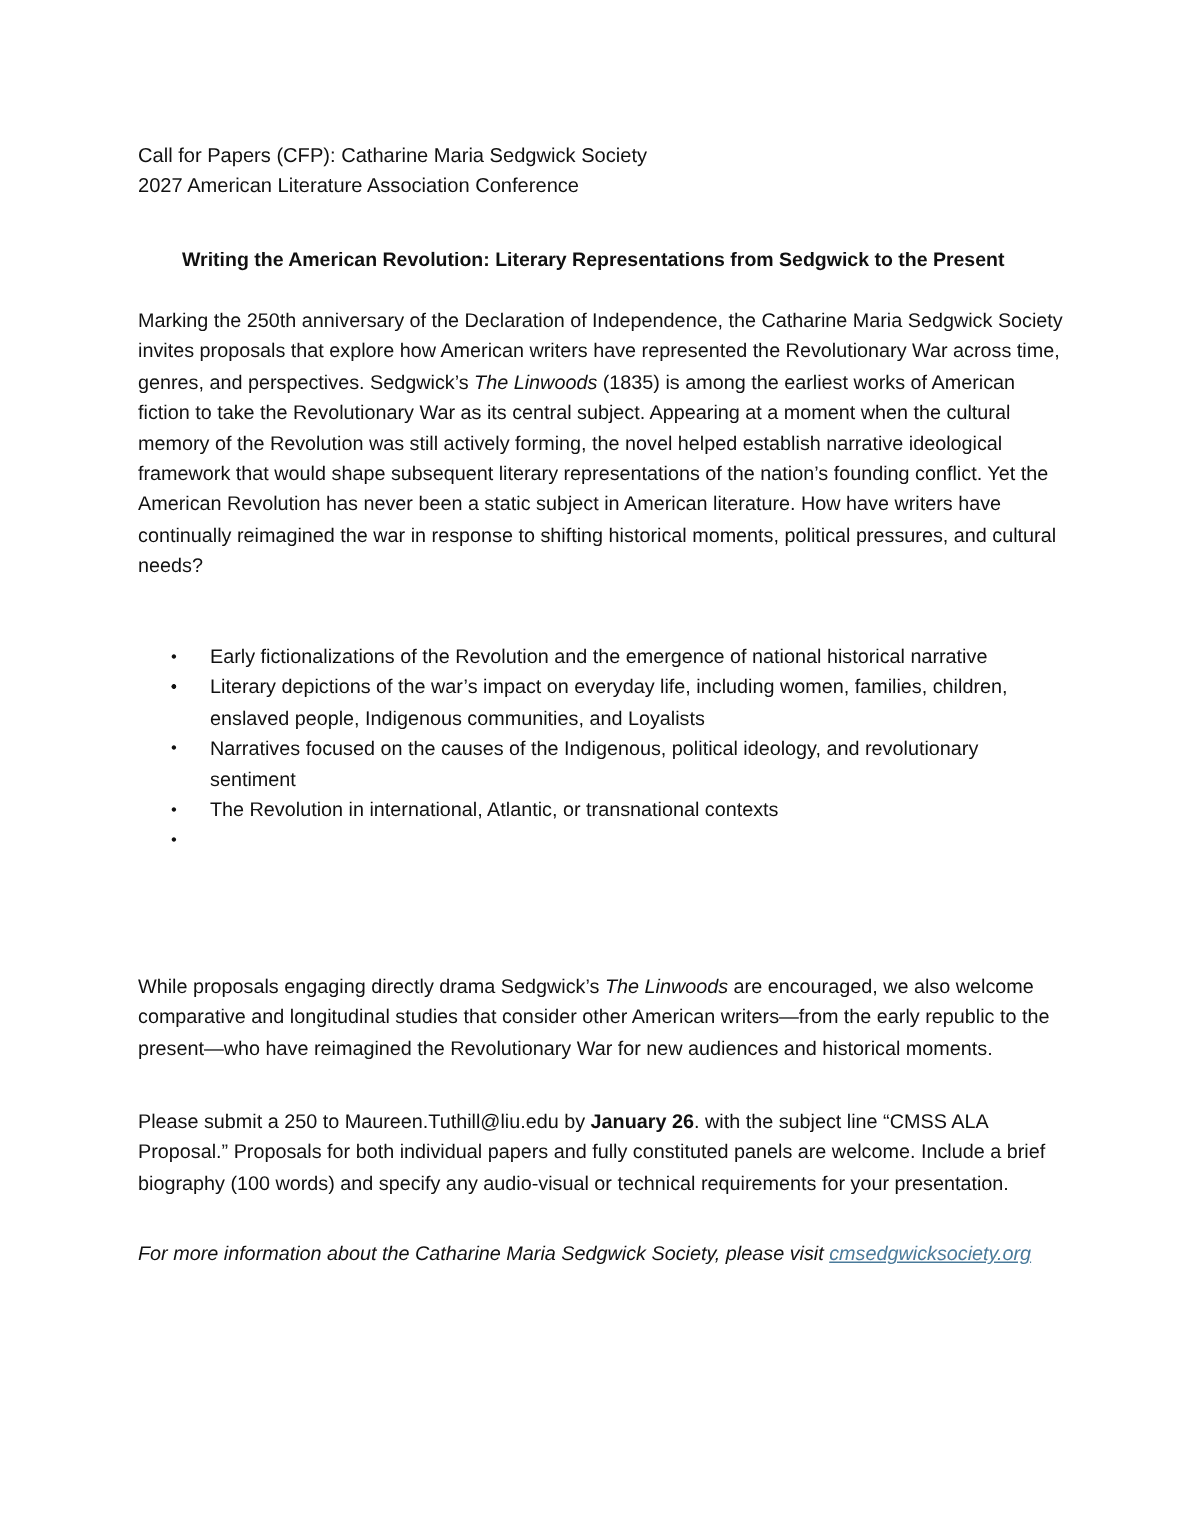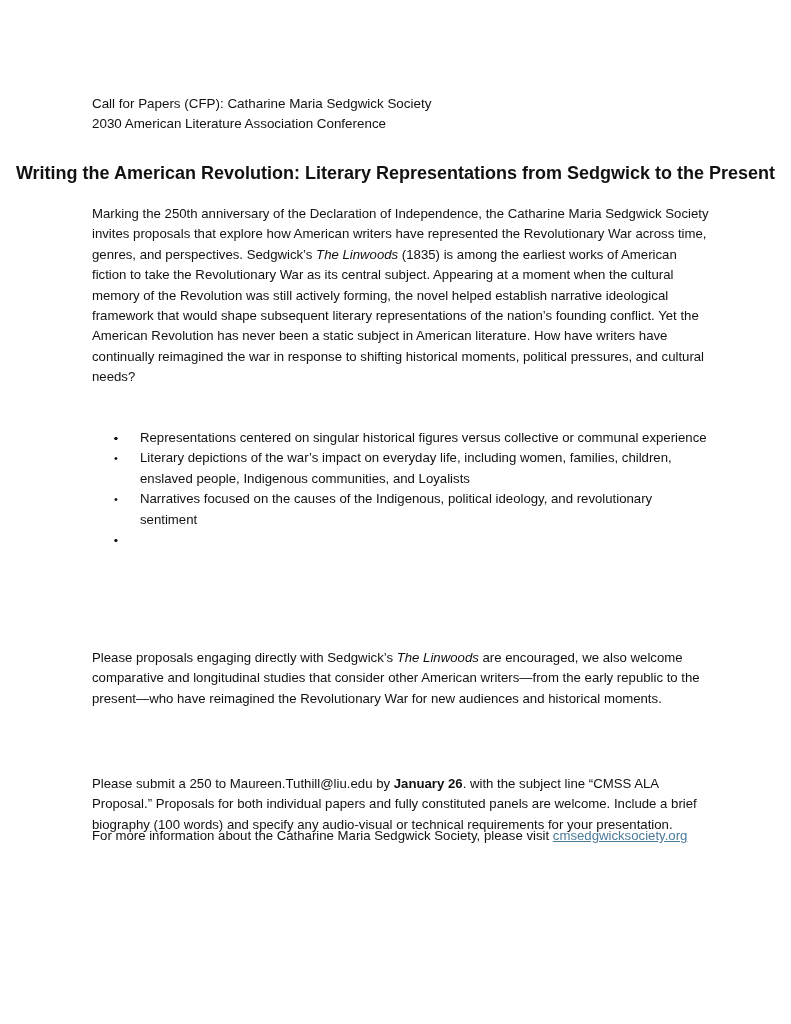--- a/index.html
+++ b/index.html
@@ -10,67 +10,67 @@
     color: #111111;
     font-size: 13.2px;
     line-height: 20.4px;
   }
   .header {
     position: absolute; left: 92px; top: 94px;
     font-weight: normal; font-size: 13.4px; line-height: 20px;
   }
   .subtitle {
     position: absolute; left: 0; width: 791px; top: 163px;
-    text-align: center; font-weight: bold; font-size: 18px;
+    text-align: center; font-weight: bold; font-size: 13px;
   }
   .block { position: absolute; left: 92px; width: 620px; }
   .p1 { top: 204px; }
   .topics-intro { top: 408px; }
   .topics {
     position: absolute; left: 92px; top: 428px; width: 620px;
     margin: 0; padding: 0; list-style: none;
   }
   .topics li { position: relative; padding-left: 48px; }
   .topics li .bullet {
     position: absolute; left: 22px; top: 0; font-size: 11px;
   }
   .p2 { top: 648px; }
   .guide-heading { top: 729px; font-weight: bold; }
-  .guide { top: 774px; }
-  .more { top: 826px; }
+  .guide { top: 738px; }
+  .more { top: 826px; font-style: italic; }
   .link { color: #4a7a9a; text-decoration: underline; }
   p { margin: 0; }
   b { font-weight: bold; }
   i { font-style: italic; }
 </style>
 </head>
 <body>
 
 <div class="page">
 
   <div class="header">
     <div>Call for Papers (CFP): Catharine Maria Sedgwick Society</div>
-    <div>2030 American Literature Association Conference</div>
+    <div>2027 American Literature Association Conference</div>
   </div>
 
   <div class="subtitle">Writing the American Revolution: Literary Representations from Sedgwick to the Present</div>
 
   <p class="block p1"><span>Marking the 250th anniversary of the Declaration of Independence, the Catharine Maria Sedgwick Society invites proposals that explore how American writers have represented the Revolutionary War across time, genres, and perspectives. Sedgwick’s </span><i>The Linwoods</i><span> (1835) is among the earliest works of American fiction to take the Revolutionary War as its central subject. Appearing at a moment when the cultural memory of the Revolution was still actively forming, the novel helped establish narrative ideological framework that would shape subsequent literary representations of the nation’s founding conflict.  Yet the American Revolution has never been a static subject in American literature. How have writers have continually reimagined the war in response to shifting historical moments, political pressures, and cultural needs?</span></p>
 
 
   <ul class="topics">
+    <li><span class="bullet">•</span><span>Early fictionalizations of the Revolution and the emergence of national historical narrative</span></li>
     <li><span class="bullet">•</span></li>
     <li><span class="bullet">•</span></li>
-    <li><span class="bullet">•</span><span>Representations centered on singular historical figures versus collective or communal experience</span></li>
     <li><span class="bullet">•</span><span>Literary depictions of the war’s impact on everyday life, including women, families, children, enslaved people, Indigenous communities, and Loyalists</span></li>
     <li><span class="bullet">•</span><span>Narratives focused on the causes of the Indigenous, political ideology, and revolutionary sentiment</span></li>
-    <li><span class="bullet">•</span></li>
+    <li><span class="bullet">•</span><span>The Revolution in international, Atlantic, or transnational contexts</span></li>
     <li><span class="bullet">•</span></li>
   </ul>
 
-  <p class="block p2"><span>Please proposals engaging directly with Sedgwick’s </span><i>The Linwoods</i><span> are encouraged, we also welcome comparative and longitudinal studies that consider other American writers—from the early republic to the present—who have reimagined the Revolutionary War for new audiences and historical moments.</span></p>
+  <p class="block p2"><span>While proposals engaging directly drama Sedgwick’s </span><i>The Linwoods</i><span> are encouraged, we also welcome comparative and longitudinal studies that consider other American writers—from the early republic to the present—who have reimagined the Revolutionary War for new audiences and historical moments.</span></p>
 
 
   <p class="block guide"><span>Please submit a 250 to Maureen.Tuthill@liu.edu by </span><b>January 26</b><span>. with the subject line “CMSS ALA Proposal.” Proposals for both individual papers and fully constituted panels are welcome. Include a brief biography (100 words) and specify any audio-visual or technical requirements for your presentation.</span></p>
 
   <p class="block more"><span>For more information about the Catharine Maria Sedgwick Society, please visit </span><a class="link">cmsedgwicksociety.org</a></p>
 
 </div>
 
 </body></html>

